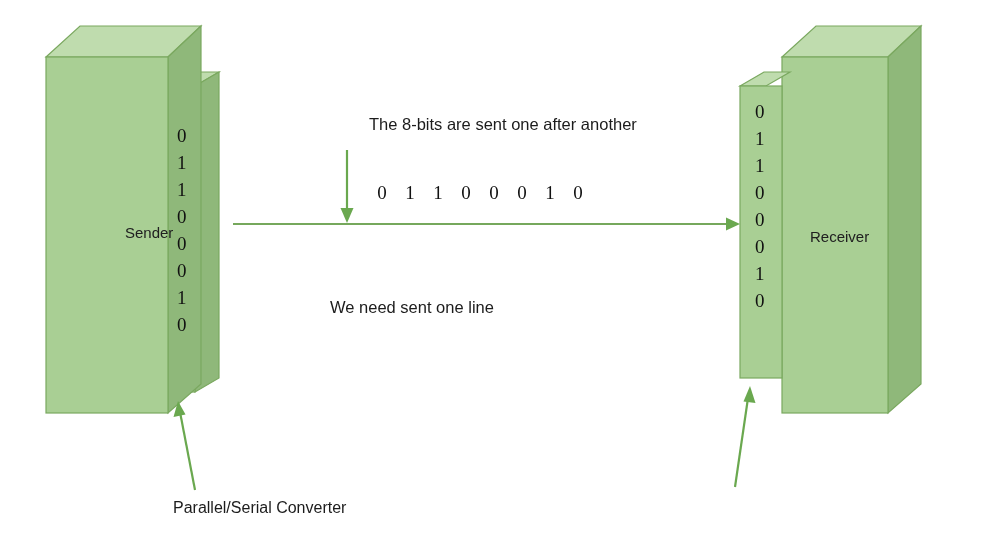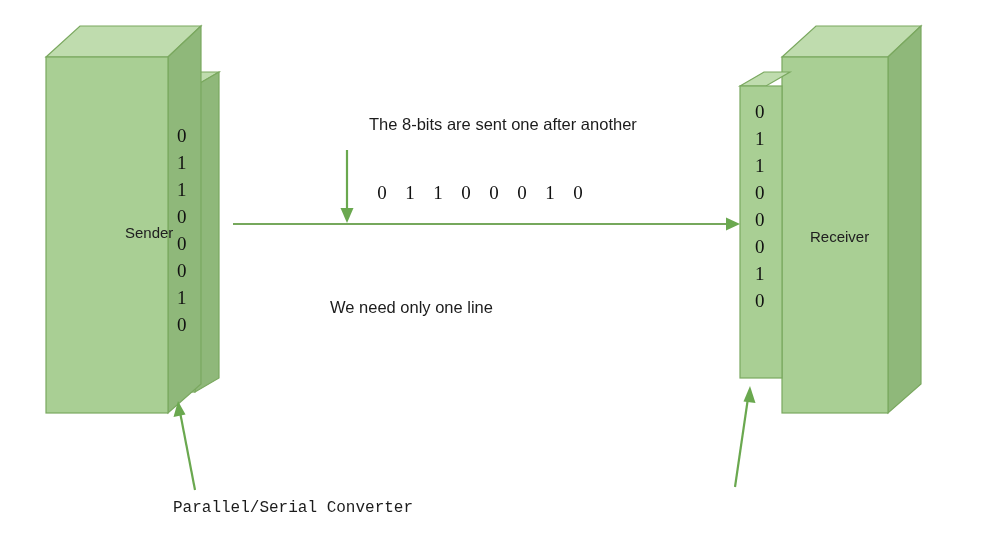--- a/index.html
+++ b/index.html
@@ -33,21 +33,21 @@
     font-family: "Liberation Sans", sans-serif;
     font-size: 15px;
     color: #202020;
   }
   .note {
     font-family: "Liberation Sans", sans-serif;
     font-size: 16.5px;
     color: #1c1c1c;
   }
   .converter-label {
-    font-family: Liberation Mono, monospace;
+    font-family: Liberation Sans, sans-serif;
     font-size: 16px;
     color: #1c1c1c;
   }
   .bitcol {
     position: absolute;
     font-family: "Liberation Serif", serif;
     font-size: 19px;
     color: #111111;
     display: flex;
     flex-direction: column;
@@ -167,18 +167,18 @@
       <span>1</span>
       <span>0</span>
       <span>0</span>
       <span>0</span>
       <span>1</span>
       <span>0</span>
     </div>
 
   <div class="txt note" style="left:333px; top:116px;margin-left:36px;">The 8-bits are sent one after another</div>
 
-  <div class="txt note" style="left:330px; top:299px;">We need only one line</div>
+  <div class="txt note" style="left:330px; top:299px;">We need sent one line</div>
 
   <div class="txt converter-label" style="left:173px; top:500px;">Parallel/Serial Converter</div>
 
 
 </div>
 
 </body></html>

